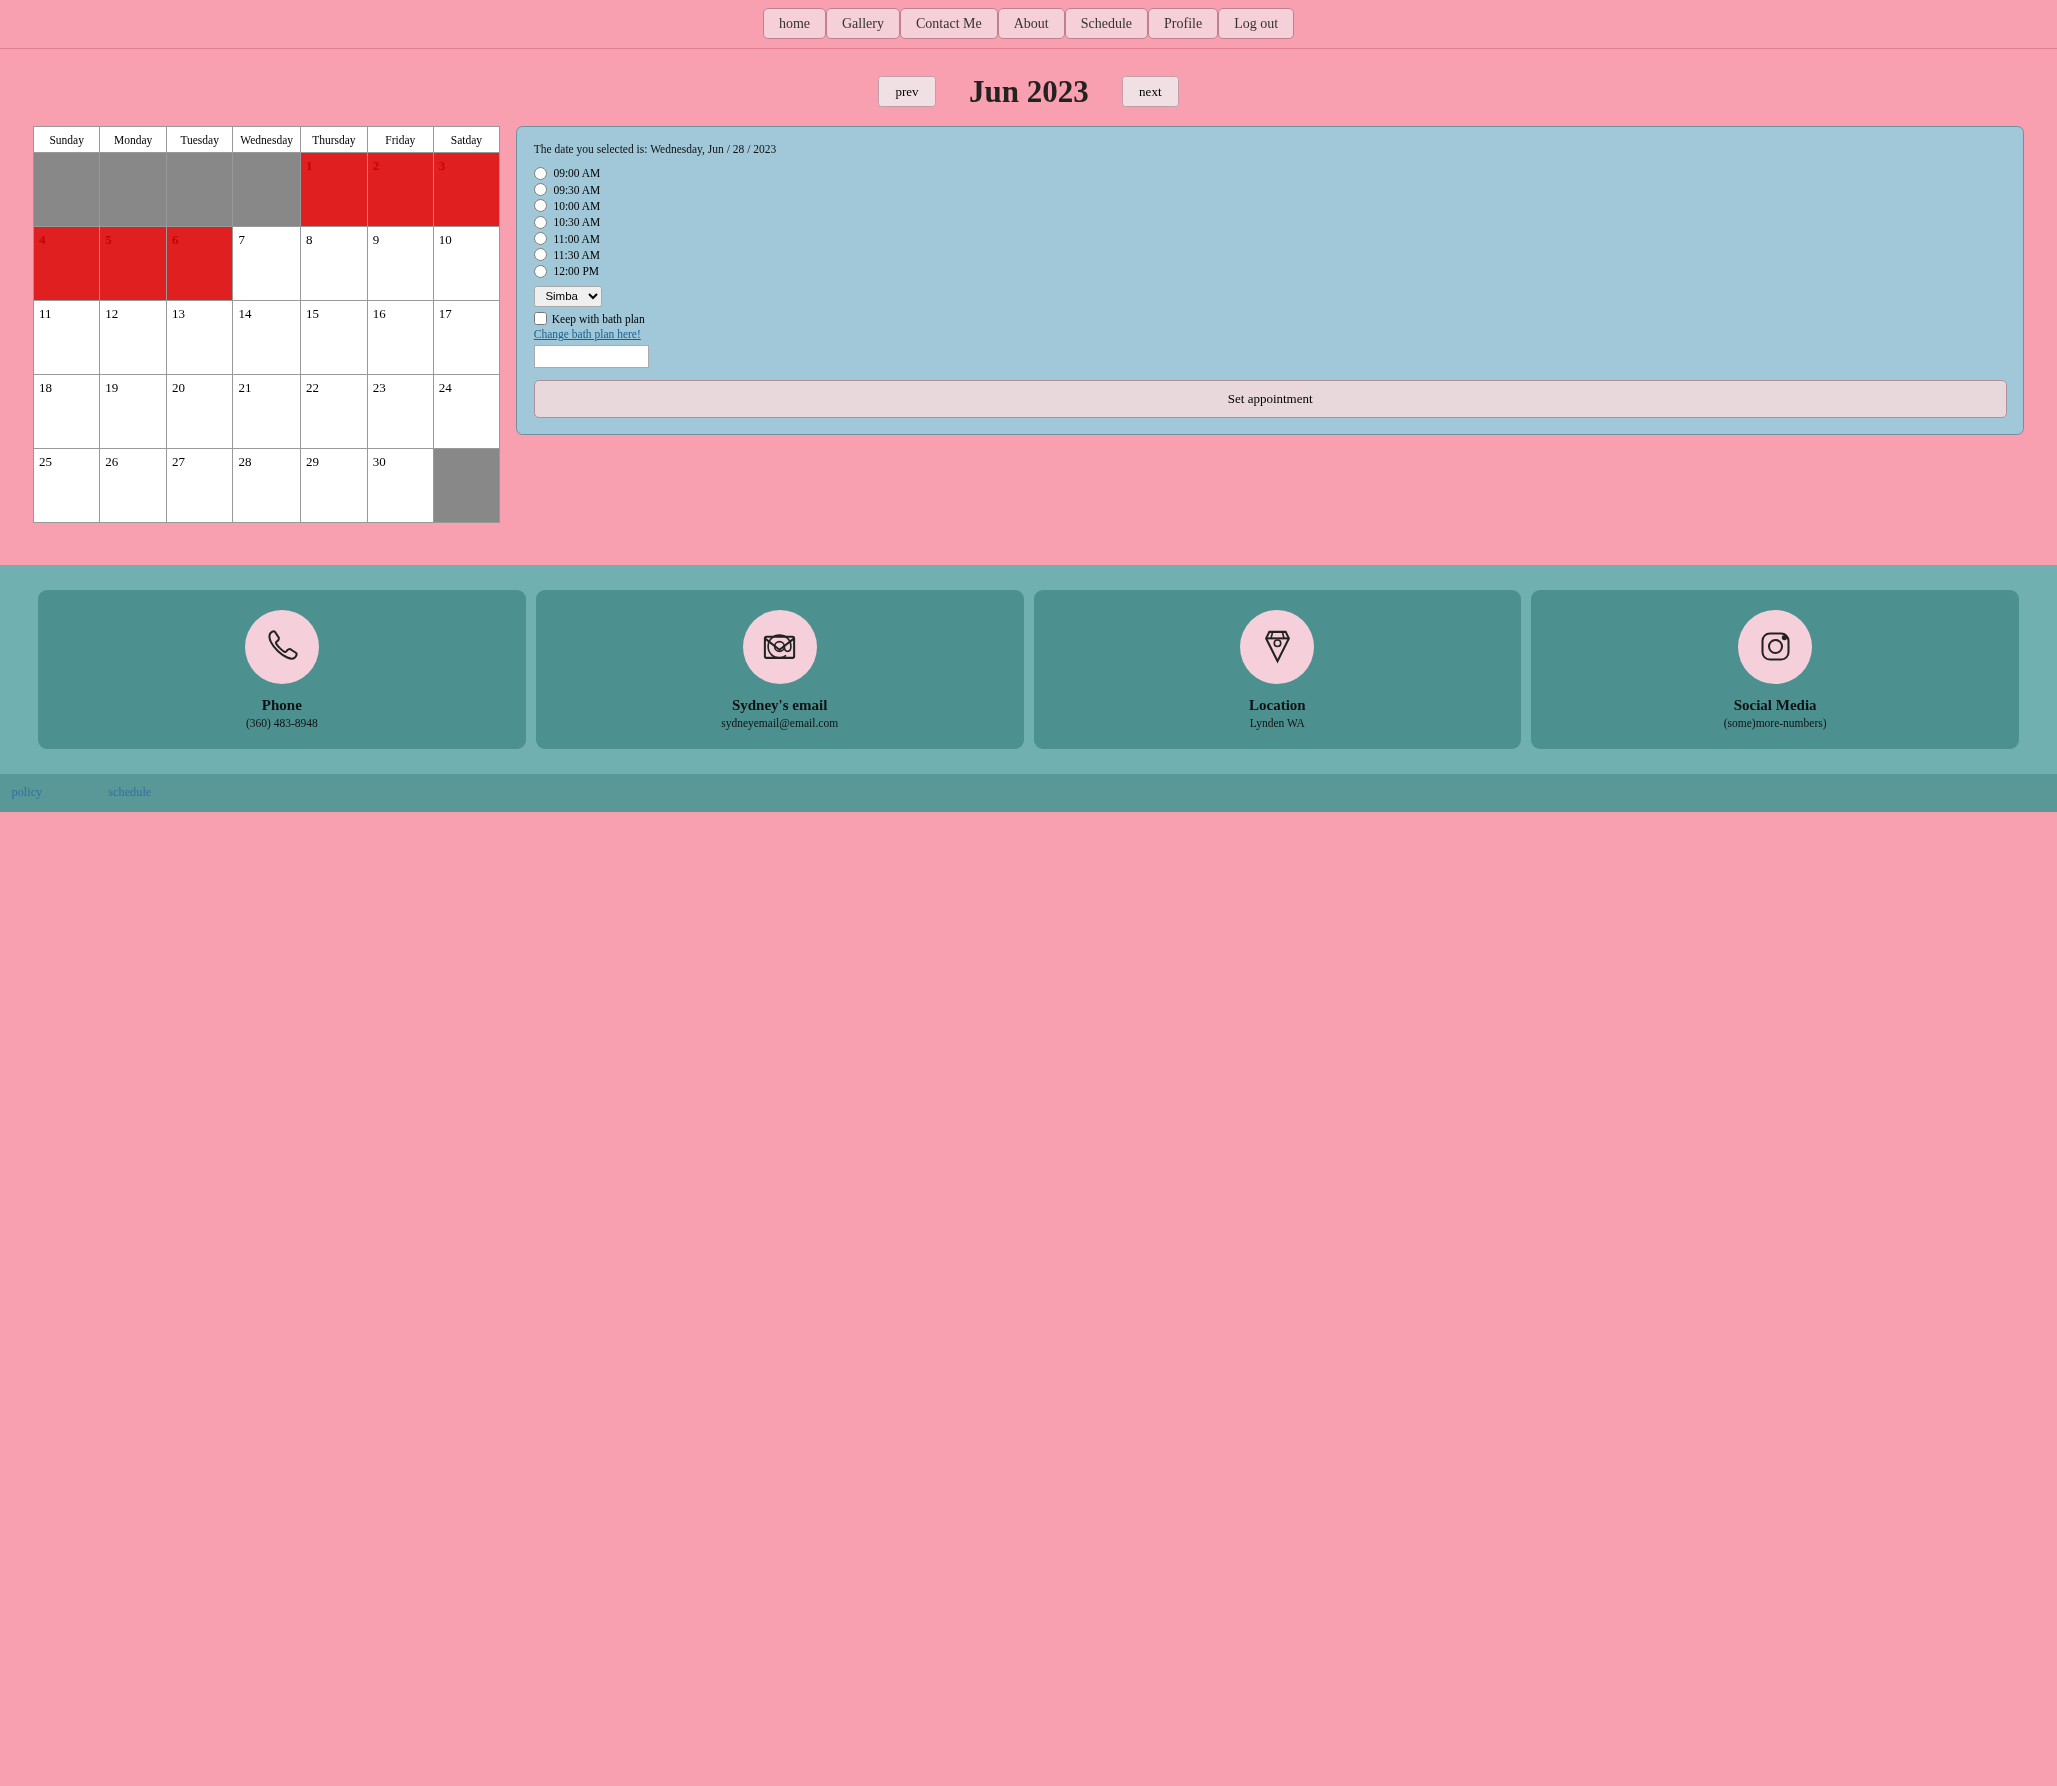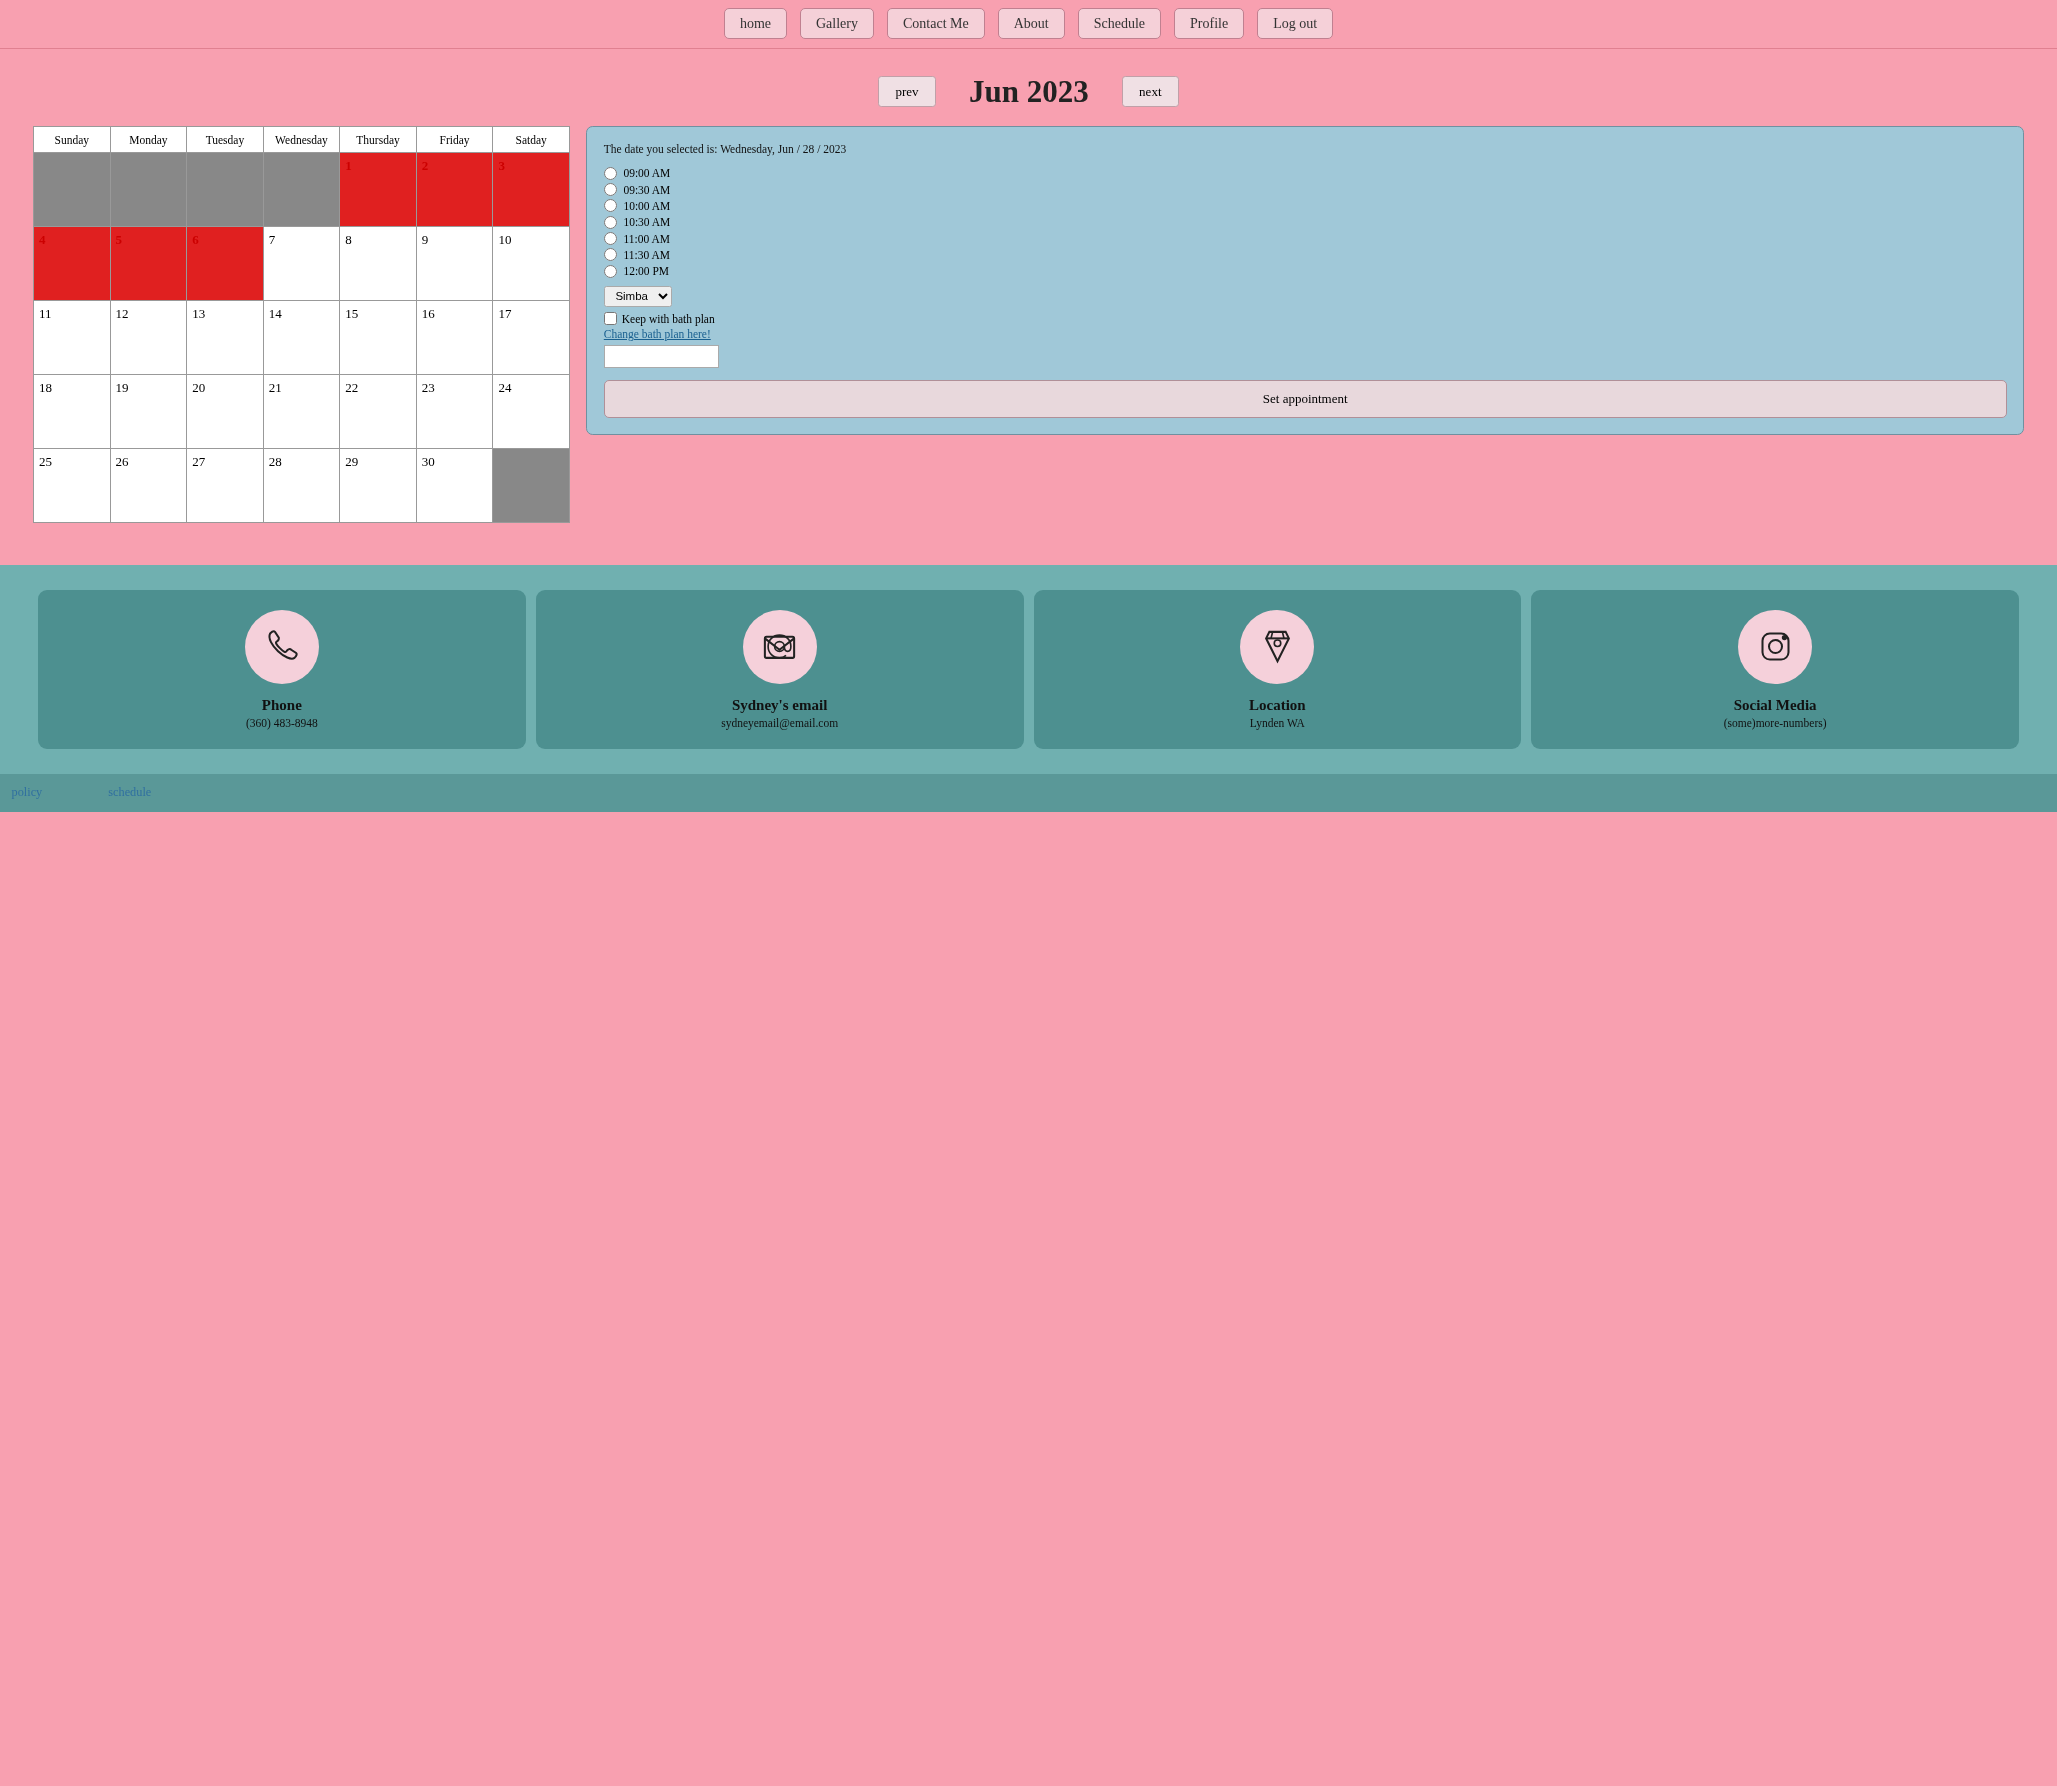--- a/index.html
+++ b/index.html
@@ -9,21 +9,21 @@
       min-height: 100vh;
     }
 
     
     nav {
       background-color: #f8a0b0;
       padding: 8.2px 16.4px;
       display: flex;
       align-items: center;
       justify-content: center;
-      gap: 13px;
+      gap: 0;
       border-bottom: 0.8px solid #e08090;
     }
     nav button {
       background-color: #f5d0d8;
       border: 1.6px solid #c08090;
       border-radius: 5px;
       padding: 6.6px 15px;
       font-size: 14px;
       font-family: Georgia, serif;
       cursor: pointer;
@@ -65,21 +65,21 @@
       gap: 16.4px;
       align-items: flex-start;
     }
 
     
     .calendar-wrapper {
       flex: 0 0 auto;
     }
     table.calendar {
       border-collapse: collapse;
-      width: 537px;
+      width: 467px;
       background: white;
       border: 1.6px solid #999;
     }
     table.calendar th {
       border: 0.8px solid #999;
       padding: 6.6px 3.3px;
       text-align: center;
       font-size: 11.5px;
       background: white;
       font-weight: normal;

